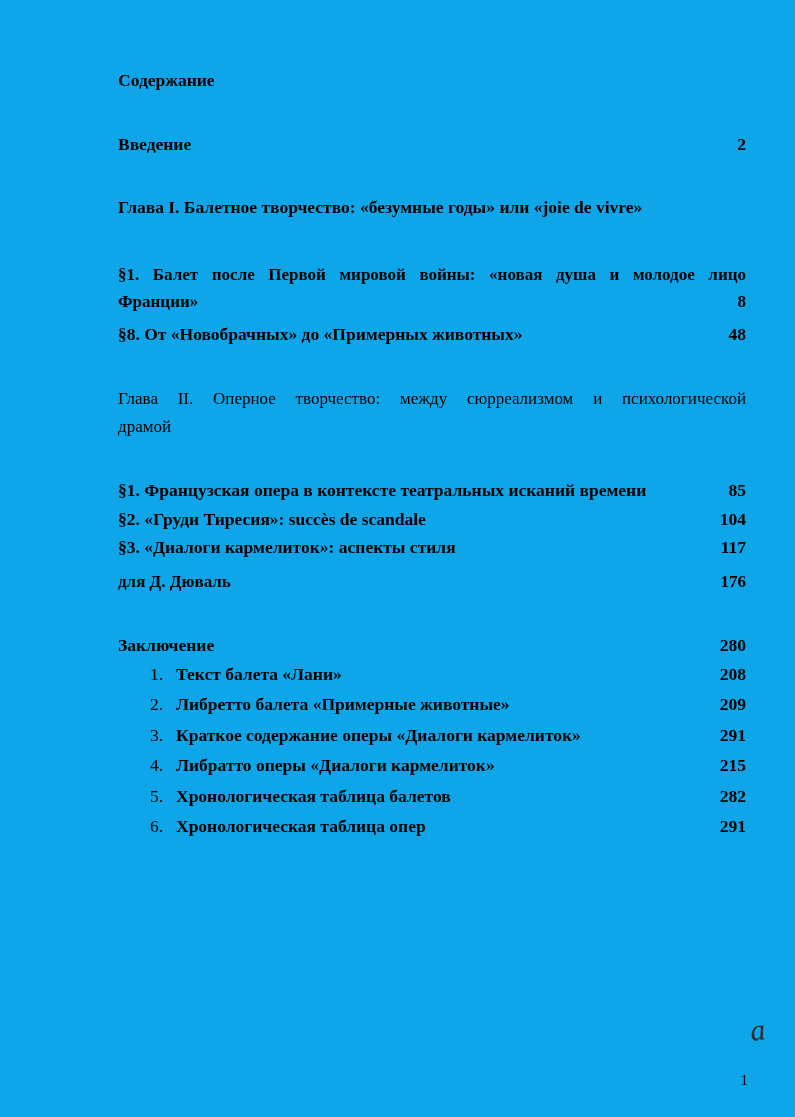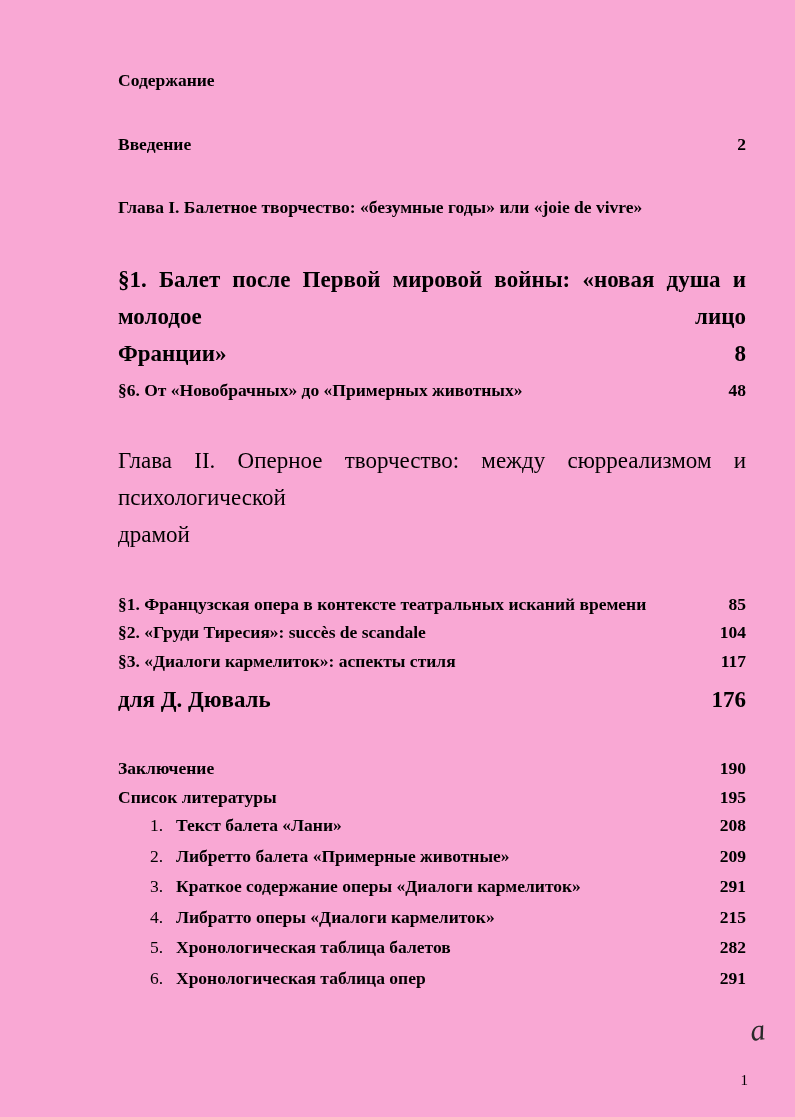--- a/index.html
+++ b/index.html
@@ -4,21 +4,21 @@
 <style>
   html, body {
     margin: 0;
     padding: 0;
     background: #ffffff;
   }
   .page {
     position: relative;
     width: 795px;
     height: 1117px;
-    background: #f9a8d4;
+    background: #0ea5e9;
     font-family: "Liberation Serif", serif;
     color: #000000;
     overflow: hidden;
   }
   .content {
     position: absolute;
     left: 118px;
     top: 72px;
     width: 628px;
   }
@@ -43,21 +43,21 @@
   
   .sp-title { margin-bottom: 46px; }
   .sp-intro { margin-bottom: 46px; justify-content: space-between; }
   .sp-chapter { margin-bottom: 44px; }
   .sp-after-para { margin-bottom: 10px; }
   .sp-gap-big { margin-bottom: 42px; }
   .line-gap { margin-bottom: 11px; }
 
   
   .para {
-    font-size: 23px;
+    font-size: 17px;
     line-height: 1.62;
     text-align: justify;
     font-weight: bold;
     position: relative;
   }
   .para.reg { font-weight: normal; }
   .para .lastline {
     display: flex;
     align-items: flex-start;
   }
@@ -135,21 +135,21 @@
 
     <div class="para sp-after-para">
       <div class="just">§1. Балет после Первой мировой войны: «новая душа и молодое лицо</div>
       <div class="lastline">
         <span class="txt">Франции»</span>
         <span class="pg">8</span>
       </div>
     </div>
 
     <div class="row bold sp-gap-big">
-      <span class="txt">§6. От «Новобрачных» до «Примерных животных»</span>
+      <span class="txt">§8. От «Новобрачных» до «Примерных животных»</span>
       <span class="pg">48</span>
     </div>
 
     <div class="para reg sp-gap-big">
       <div class="just">Глава II. Оперное творчество: между сюрреализмом и психологической</div>
       <div>драмой</div>
     </div>
 
     <div class="row bold line-gap">
       <span class="txt">§1. Французская опера в контексте театральных исканий времени</span>
@@ -168,27 +168,23 @@
 
     <div class="para sp-gap-big">
       <div class="lastline">
         <span class="txt">для Д. Дюваль</span>
         <span class="pg">176</span>
       </div>
     </div>
 
     <div class="row bold line-gap">
       <span class="txt">Заключение</span>
-      <span class="pg">190</span>
-    </div>
-
-    <div class="row bold line-gap">
-      <span class="txt">Список литературы</span>
-      <span class="pg">195</span>
-    </div>
+      <span class="pg">280</span>
+    </div>
+
 
 
     <ol class="appendix-list">
       <li>
         <span class="num">1.</span>
         <span class="txt">Текст балета «Лани»</span>
         <span class="pg">208</span>
       </li>
       <li>
         <span class="num">2.</span>

